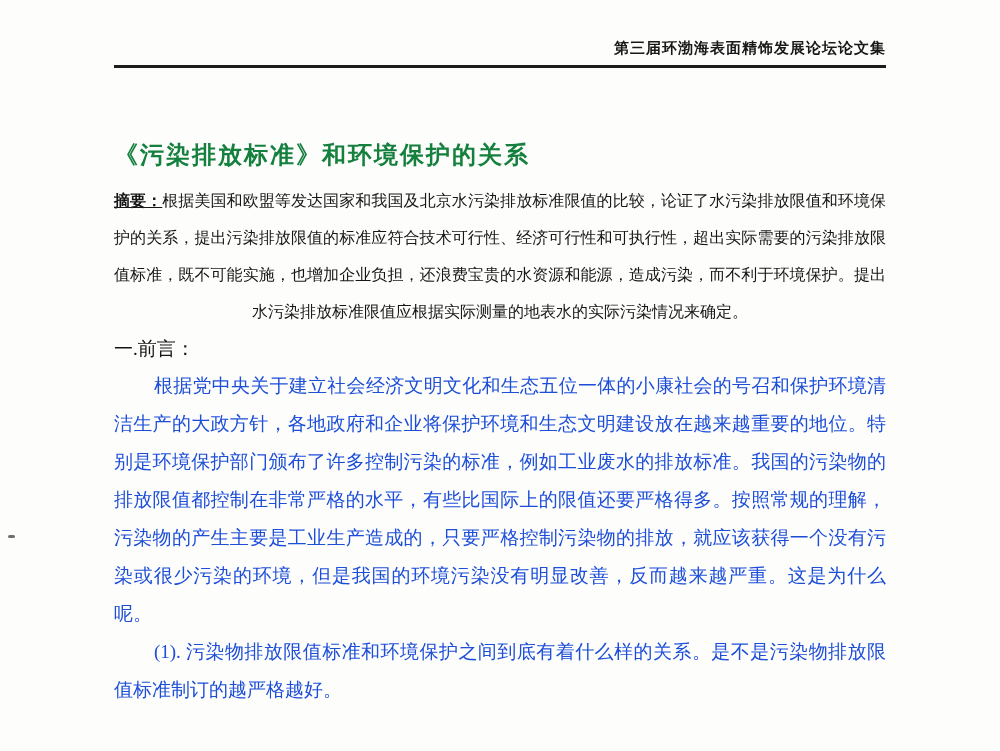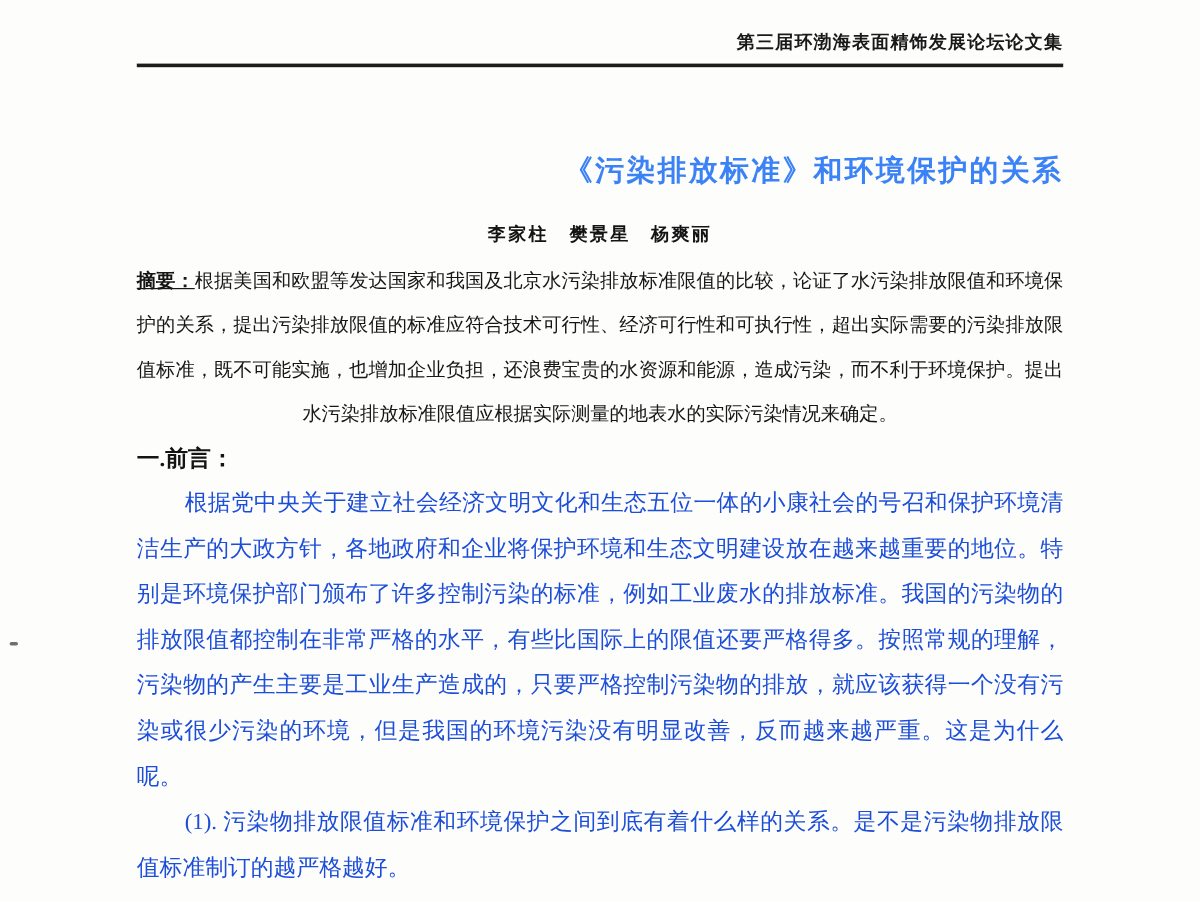--- a/index.html
+++ b/index.html
@@ -8,43 +8,43 @@
     font-family: "Liberation Serif", "DejaVu Serif", serif;
     color: #141414;
   }
   .page {
     position: relative;
     width: 1000px;
     height: 751px;
     margin: 0 auto;
     background: #fdfdfc;
     overflow: hidden;
-    padding: 26px 114px 0 114px;
+    padding: 38px 114px 0 114px;
   }
   .header-text {
     text-align: right;
     font-size: 15px;
     font-weight: bold;
     letter-spacing: 1px;
     line-height: 20px;
     color: #191919;
   }
   .rule {
     margin-top: 7px;
     height: 2.5px;
     background: #1c1c1c;
   }
   .title {
     margin-top: 70px;
-    text-align: right;
+    text-align: left;
     font-size: 24px;
     font-weight: bold;
     letter-spacing: 2px;
     line-height: 34px;
-    color: #3b82f6;
+    color: #15803d;
   }
   .authors {
     margin-top: 26px;
     text-align: center;
     font-size: 15px;
     font-weight: bold;
     letter-spacing: 2px;
     line-height: 20px;
   }
   .affiliation {
@@ -61,21 +61,21 @@
     text-align: justify;
     text-align-last: center;
     color: #161616;
   }
   .abstract-label {
     font-weight: bold;
     text-decoration: underline;
   }
   .section-heading {
     font-size: 19px;
-    font-weight: bold;
+    font-weight: normal;
     line-height: 37px;
     text-align: left;
   }
   .body-para {
     font-size: 19px;
     line-height: 38px;
     text-align: justify;
     text-indent: 2.1em;
     color: #1d4ed8;
   }
@@ -95,21 +95,20 @@
 
 <div class="page">
 
   <div class="header">
     <div class="header-text">第三届环渤海表面精饰发展论坛论文集</div>
     <div class="rule"></div>
   </div>
 
   <h1 class="title">《污染排放标准》和环境保护的关系</h1>
 
-  <div class="authors">李家柱　樊景星　杨爽丽</div>
 
 
   <p class="abstract"><span class="abstract-label">摘要：</span><span>根据美国和欧盟等发达国家和我国及北京水污染排放标准限值的比较，论证了水污染排放限值和环境保护的关系，提出污染排放限值的标准应符合技术可行性、经济可行性和可执行性，超出实际需要的污染排放限值标准，既不可能实施，也增加企业负担，还浪费宝贵的水资源和能源，造成污染，而不利于环境保护。提出水污染排放标准限值应根据实际测量的地表水的实际污染情况来确定。</span></p>
 
   <h2 class="section-heading">一.前言：</h2>
 
   <p class="body-para">根据党中央关于建立社会经济文明文化和生态五位一体的小康社会的号召和保护环境清洁生产的大政方针，各地政府和企业将保护环境和生态文明建设放在越来越重要的地位。特别是环境保护部门颁布了许多控制污染的标准，例如工业废水的排放标准。我国的污染物的排放限值都控制在非常严格的水平，有些比国际上的限值还要严格得多。按照常规的理解，污染物的产生主要是工业生产造成的，只要严格控制污染物的排放，就应该获得一个没有污染或很少污染的环境，但是我国的环境污染没有明显改善，反而越来越严重。这是为什么呢。</p>
 
   <p class="body-para">(1). 污染物排放限值标准和环境保护之间到底有着什么样的关系。是不是污染物排放限值标准制订的越严格越好。</p>
 

